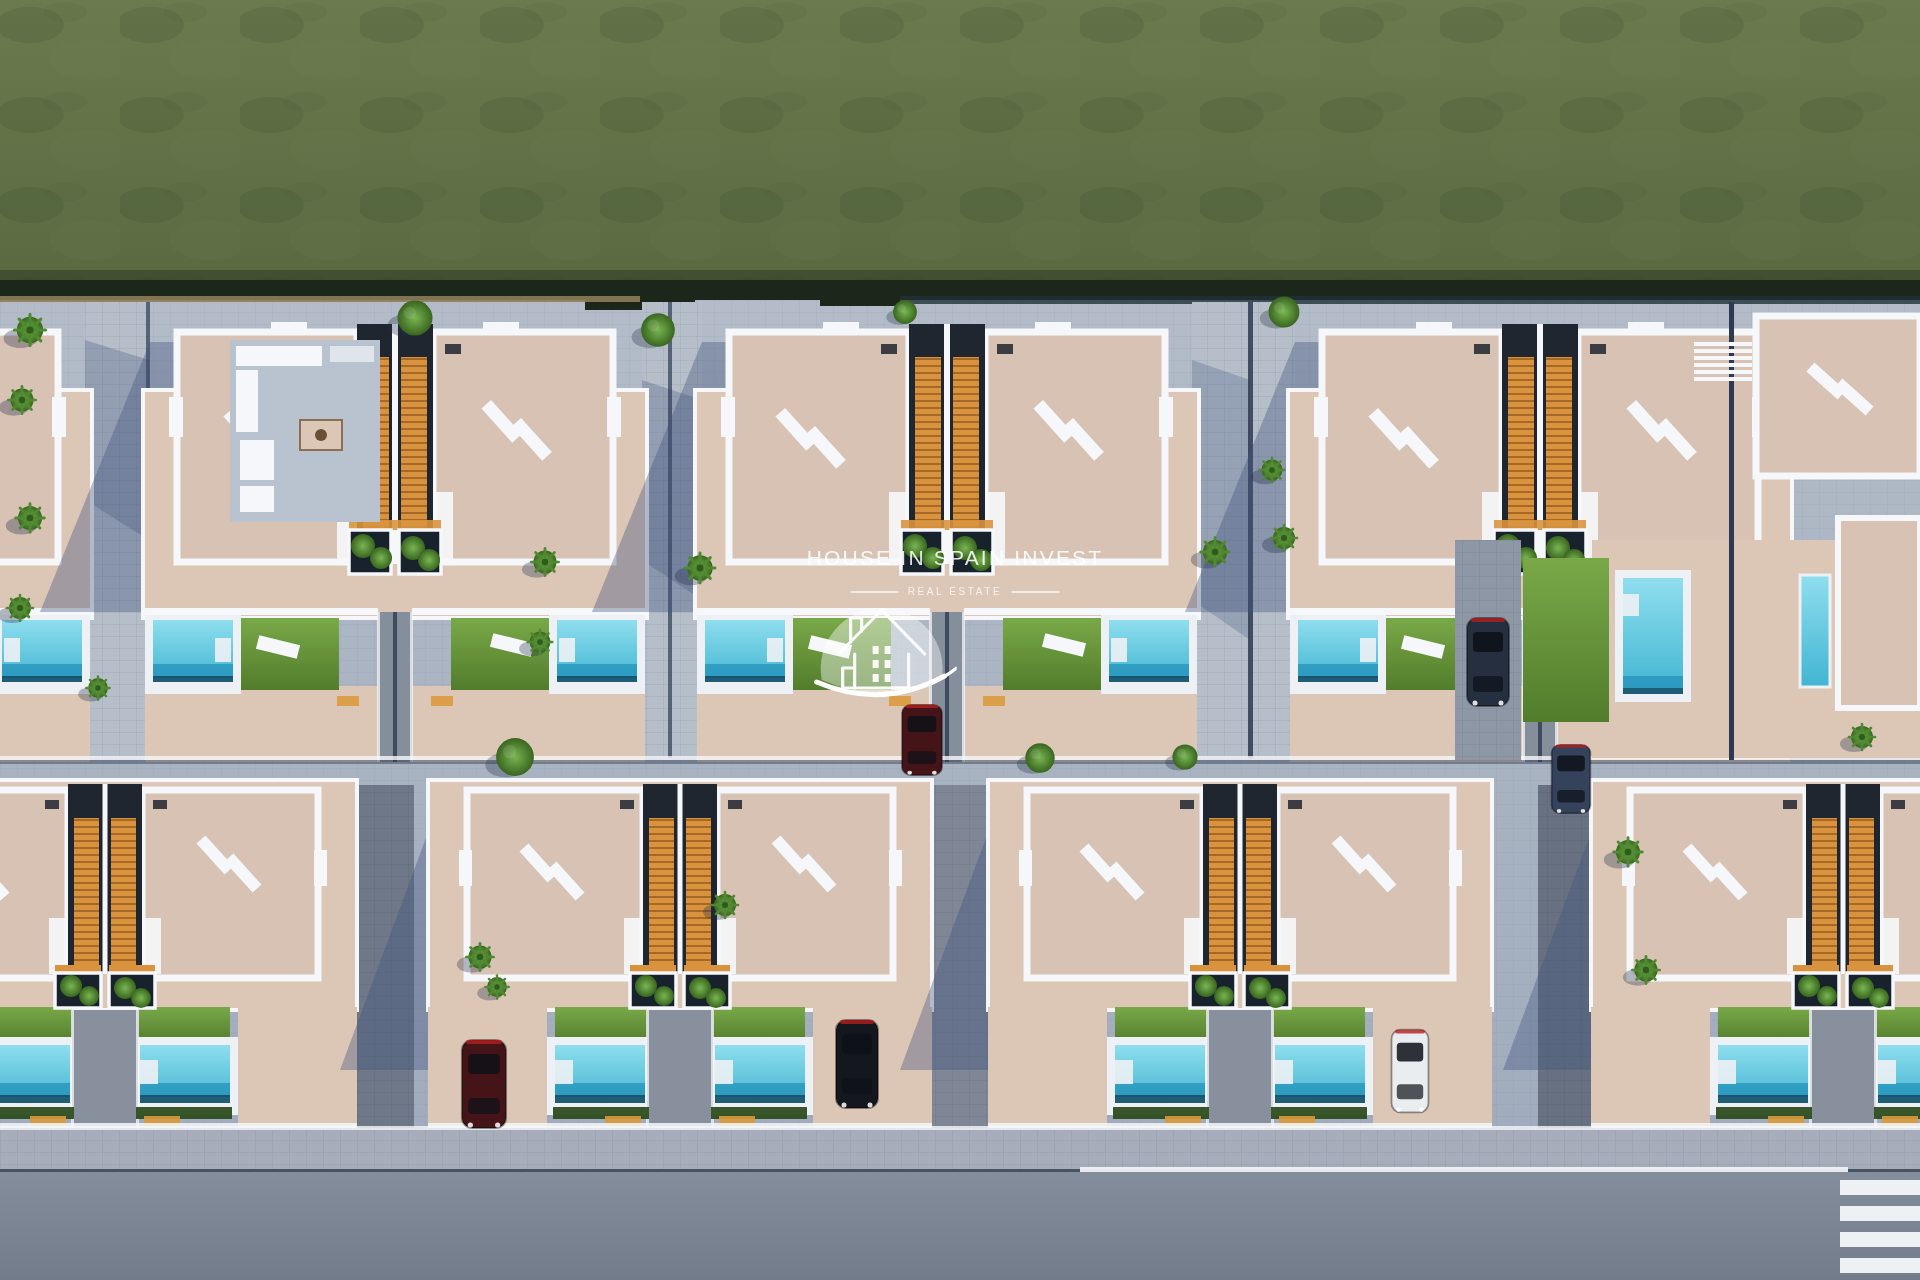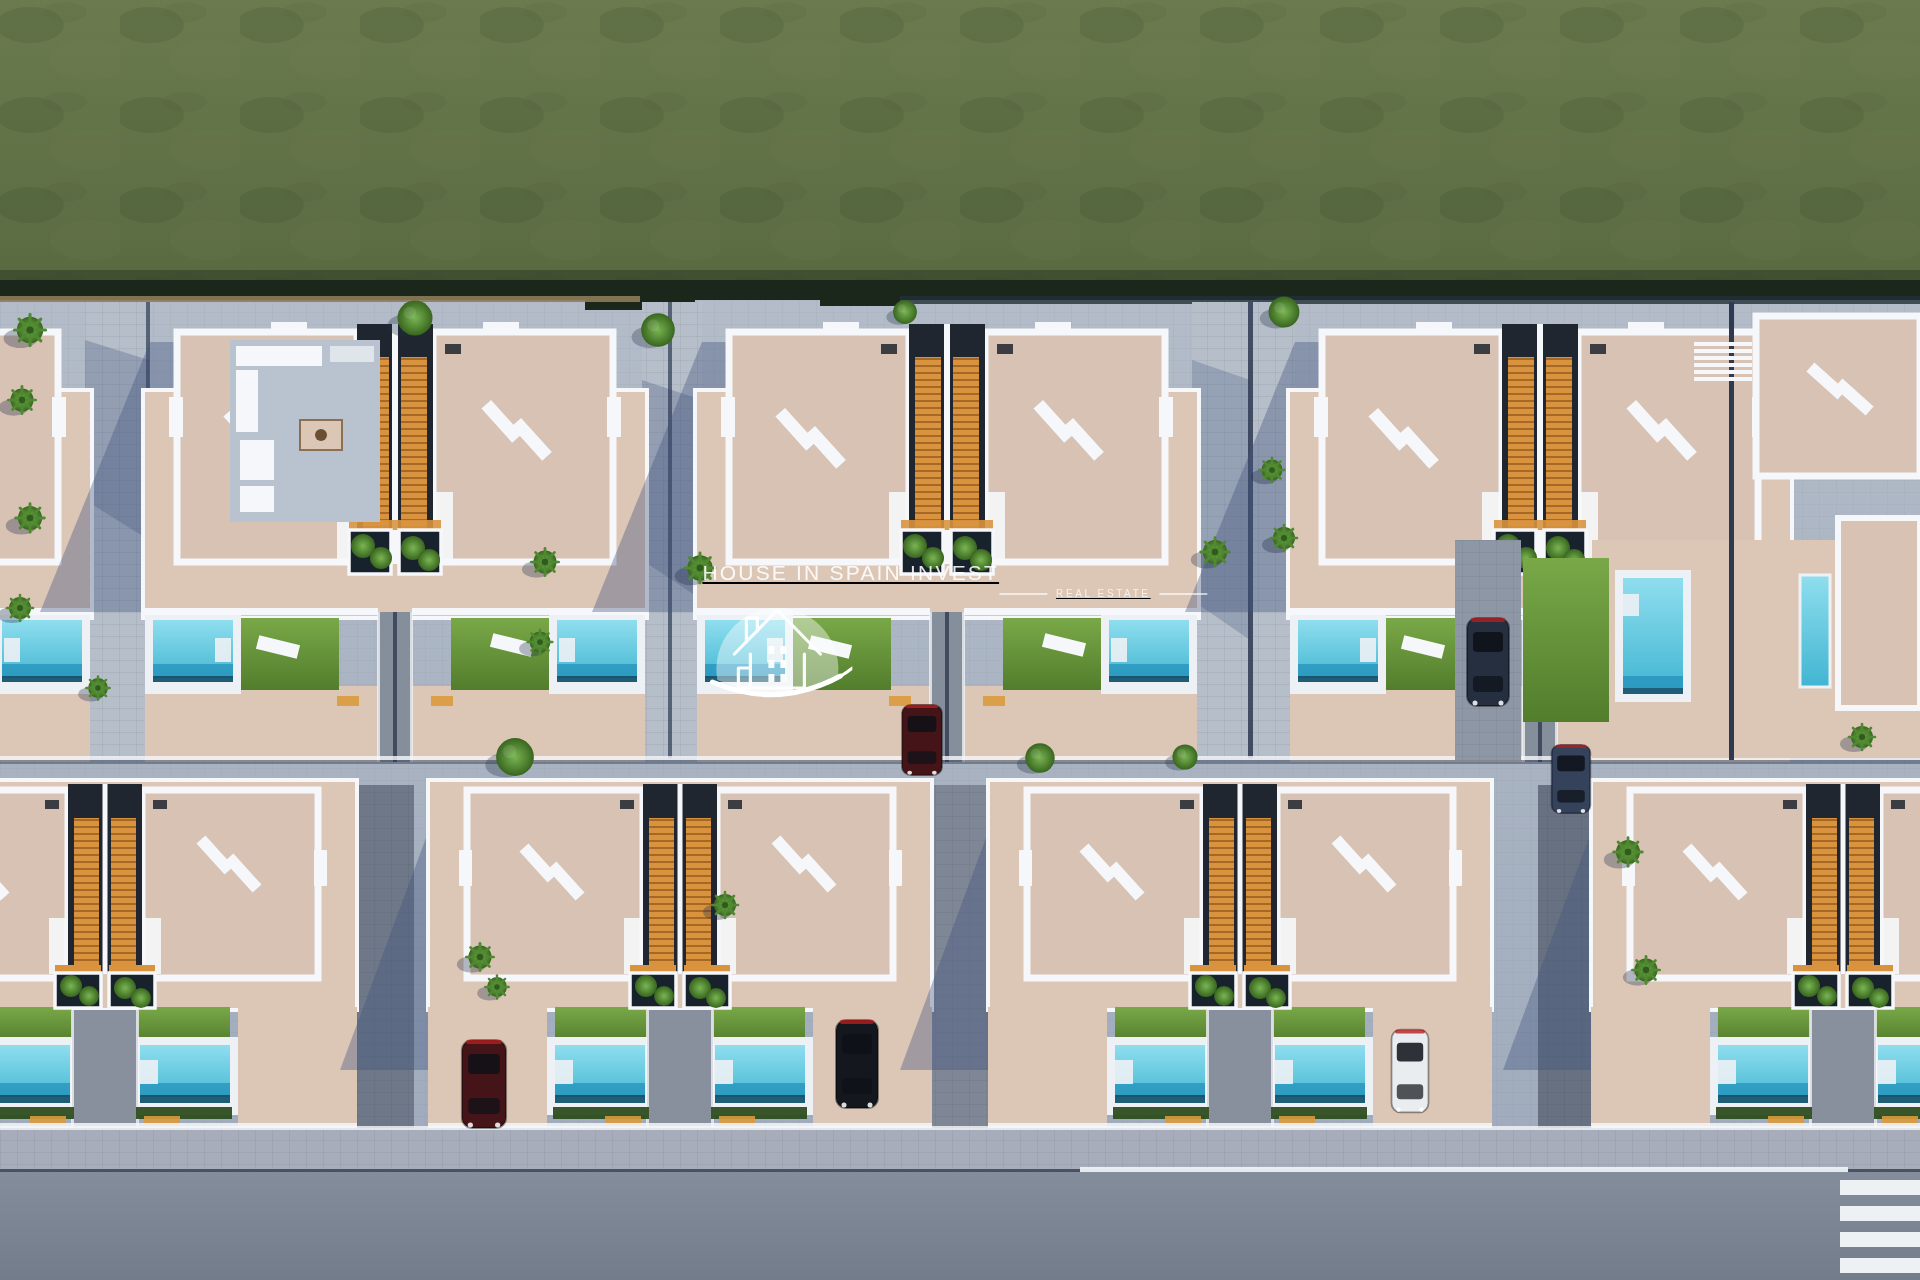--- a/index.html
+++ b/index.html
@@ -6,24 +6,24 @@
   .scene{position:relative;width:1920px;height:1280px;overflow:hidden;
          font-family:"Liberation Sans", sans-serif;background:var(--concrete);}
   .scene svg{position:absolute;left:0;top:0;}
   
   .f-ter{fill:var(--terrace);} .f-roof{fill:var(--roof);} .f-wh{fill:var(--white);}
   .s-wh{stroke:var(--white);} .f-cor{fill:var(--corridor);} .f-st{fill:var(--stairs);}
   .f-pl{fill:var(--planter);} .f-deck{fill:var(--deck);} .f-path{fill:var(--path);}
   .f-nav{fill:var(--navyWall);} .f-or{fill:var(--orange);} .f-hedge{fill:var(--hedge);} .f-walk{fill:var(--sidewalk);} .f-mark{fill:var(--marking);} .f-fedge{fill:var(--fieldEdge);} .f-pdark{fill:var(--poolDark);}
   .f-pdeep{fill:var(--poolDeep);} .f-sh{fill:var(--shadow);}
   .watermark{position:absolute;left:955px;top:584px;transform:translateX(-50%);
-             display:flex;flex-direction:row;align-items:center;pointer-events:none;text-decoration:underline;}
+             display:flex;flex-direction:column;align-items:center;pointer-events:none;}
   .wm-title{margin-top:-38px;font-size:21px;font-weight:400;letter-spacing:2.2px;
             color:rgba(255,255,255,.88);white-space:nowrap;}
-  .wm-subrow{display:flex;align-items:center;gap:9px;margin-top:4px;}
+  .wm-subrow{display:flex;align-items:center;gap:9px;margin-top:16px;}
   .wm-line{width:48px;height:2px;background:rgba(255,255,255,.62);}
   .wm-sub{font-size:10px;letter-spacing:2.6px;color:rgba(255,255,255,.75);white-space:nowrap;}
 </style>
 </head>
 <body>
 
 <div class="scene">
 <svg width="1920" height="1280" viewBox="0 0 1920 1280">
   <defs>
     <linearGradient id="fieldG" x1="0" y1="0" x2="0" y2="1">

